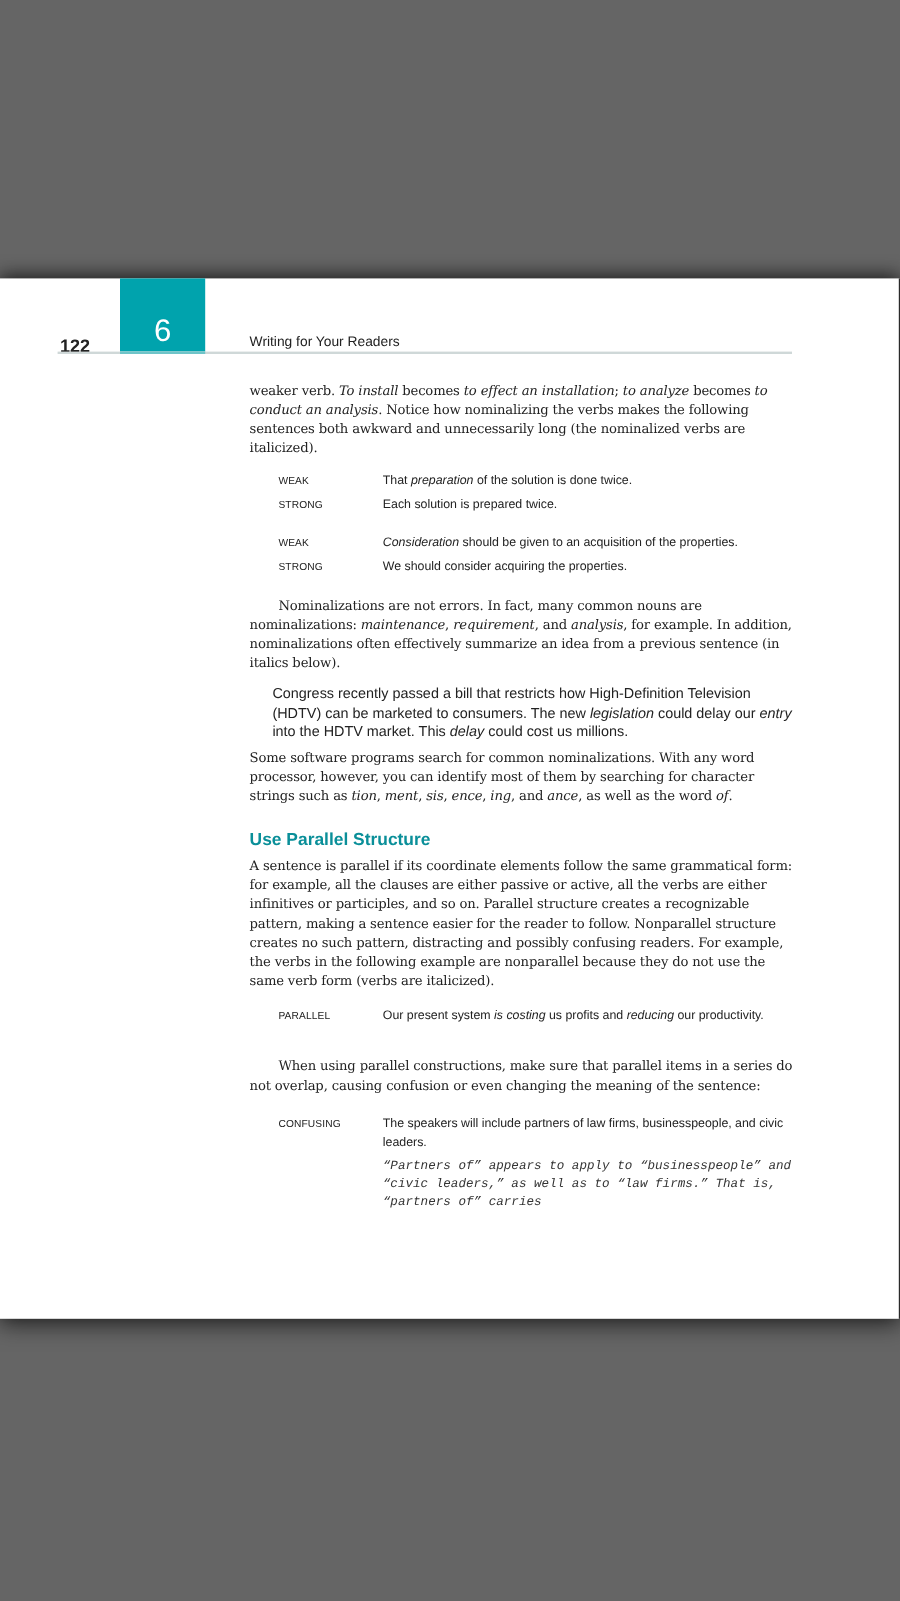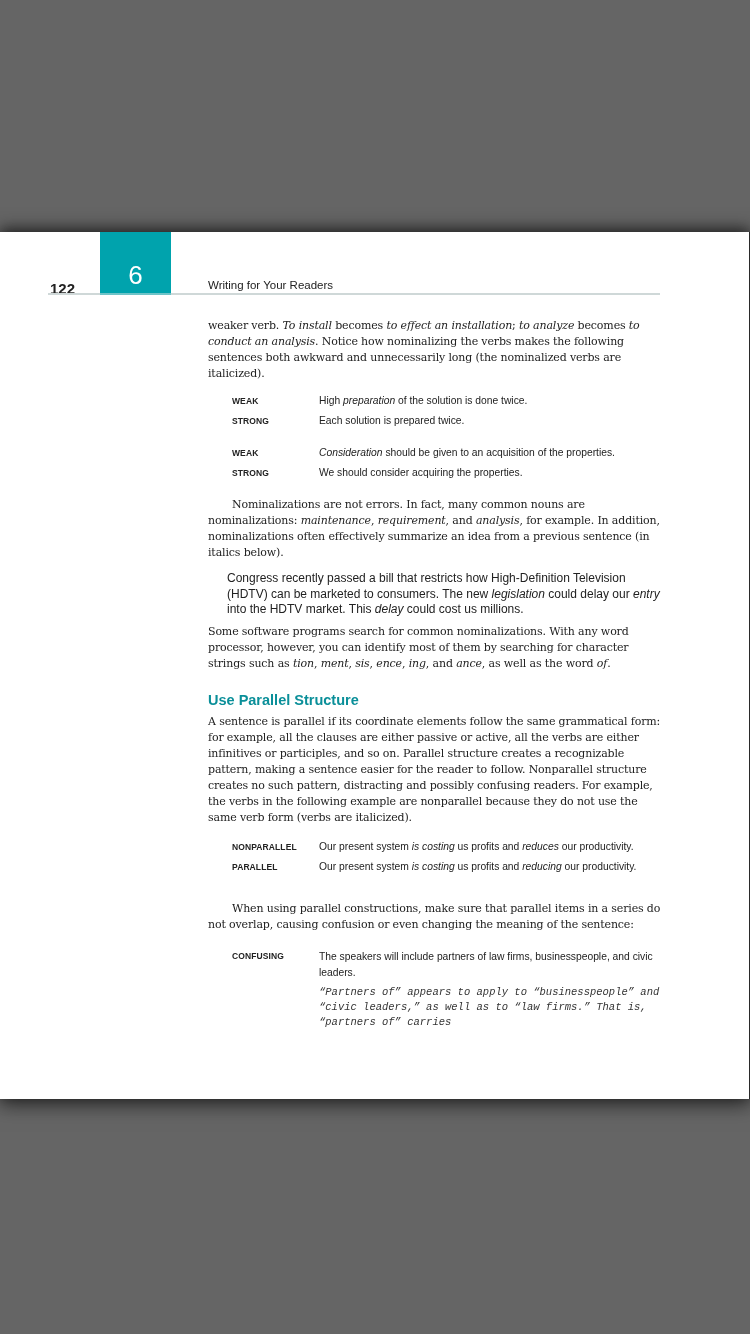--- a/index.html
+++ b/index.html
@@ -54,21 +54,21 @@
     font-family: "DejaVu Serif", serif;
     font-size: 11px; line-height: 16px; color: #222;
     margin: 0; letter-spacing: -0.15px;
   }
   .body-p.indent { text-indent: 24px; }
   .ex-table { margin-left: 24px; }
   .ex-row { display: flex; align-items: baseline; height: 20px; }
   .ex-label {
     width: 87px; flex: none;
     font-family: "Liberation Sans", sans-serif;
-    font-size: 8.5px; font-weight: bold; color: #222;
+    font-size: 8.5px; font-weight: normal; color: #222;
     letter-spacing: 0.1px;
   }
   .ex-text {
     font-family: "Liberation Sans", sans-serif;
     font-size: 10.3px; color: #222; line-height: 16px;
   }
   .ex-note {
     font-family: Liberation Mono, monospace; font-style: italic;
     font-size: 10.5px; line-height: 15px; color: #333; margin-top: 4px;
   }
@@ -95,21 +95,21 @@
   <div class="running-head">Writing for Your Readers</div>
   <div class="head-rule"></div>
   <div class="head-rule-tab"></div>
 
   <div class="content">
     <p class="body-p"><span>weaker verb. </span><i>To install</i><span> becomes </span><i>to effect an installation</i><span>; </span><i>to analyze</i><span> becomes </span><i>to conduct an analysis</i><span>. Notice how nominalizing the verbs makes the following sentences both awkward and unnecessarily long (the nominalized verbs are italicized).</span></p>
 
     <div class="ex-table" style="margin-top:11px">
       <div class="ex-row">
         <span class="ex-label">WEAK</span>
-        <span class="ex-text"><span>High </span><i>preparation</i><span> of the solution is done twice.</span></span>
+        <span class="ex-text"><span>That </span><i>preparation</i><span> of the solution is done twice.</span></span>
       </div>
       <div class="ex-row">
         <span class="ex-label">STRONG</span>
         <span class="ex-text"><span>Each solution is prepared twice.</span></span>
       </div>
     </div>
 
     <div class="ex-table" style="margin-top:12px">
       <div class="ex-row">
         <span class="ex-label">WEAK</span>
@@ -126,24 +126,20 @@
     <div class="blockquote" style="margin-top:10px"><span>Congress recently passed a bill that restricts how High-Definition Television (HDTV) can be marketed to consumers. The new </span><i>legislation</i><span> could delay our </span><i>entry</i><span> into the HDTV market. This </span><i>delay</i><span> could cost us millions.</span></div>
 
     <p class="body-p" style="margin-top:6px"><span>Some software programs search for common nominalizations. With any word processor, however, you can identify most of them by searching for character strings such as </span><i>tion</i><span>, </span><i>ment</i><span>, </span><i>sis</i><span>, </span><i>ence</i><span>, </span><i>ing</i><span>, and </span><i>ance</i><span>, as well as the word </span><i>of</i><span>.</span></p>
 
     <h2 class="section-heading" style="margin-top:20px">Use Parallel Structure</h2>
 
     <p class="body-p" style="margin-top:6px"><span>A sentence is parallel if its coordinate elements follow the same grammatical form: for example, all the clauses are either passive or active, all the verbs are either infinitives or participles, and so on. Parallel structure creates a recognizable pattern, making a sentence easier for the reader to follow. Nonparallel structure creates no such pattern, distracting and possibly confusing readers. For example, the verbs in the following example are nonparallel because they do not use the same verb form (verbs are italicized).</span></p>
 
     <div class="ex-table" style="margin-top:13px">
       <div class="ex-row">
-        <span class="ex-label">NONPARALLEL</span>
-        <span class="ex-text"><span>Our present system </span><i>is costing</i><span> us profits and </span><i>reduces</i><span> our productivity.</span></span>
-      </div>
-      <div class="ex-row">
         <span class="ex-label">PARALLEL</span>
         <span class="ex-text"><span>Our present system </span><i>is costing</i><span> us profits and </span><i>reducing</i><span> our productivity.</span></span>
       </div>
     </div>
 
     <p class="body-p indent" style="margin-top:22px"><span>When using parallel constructions, make sure that parallel items in a series do not overlap, causing confusion or even changing the meaning of the sentence:</span></p>
 
     <div class="ex-table" style="margin-top:16px">
       <div style="display:flex">
         <span class="ex-label" style="padding-top:2px">CONFUSING</span>

